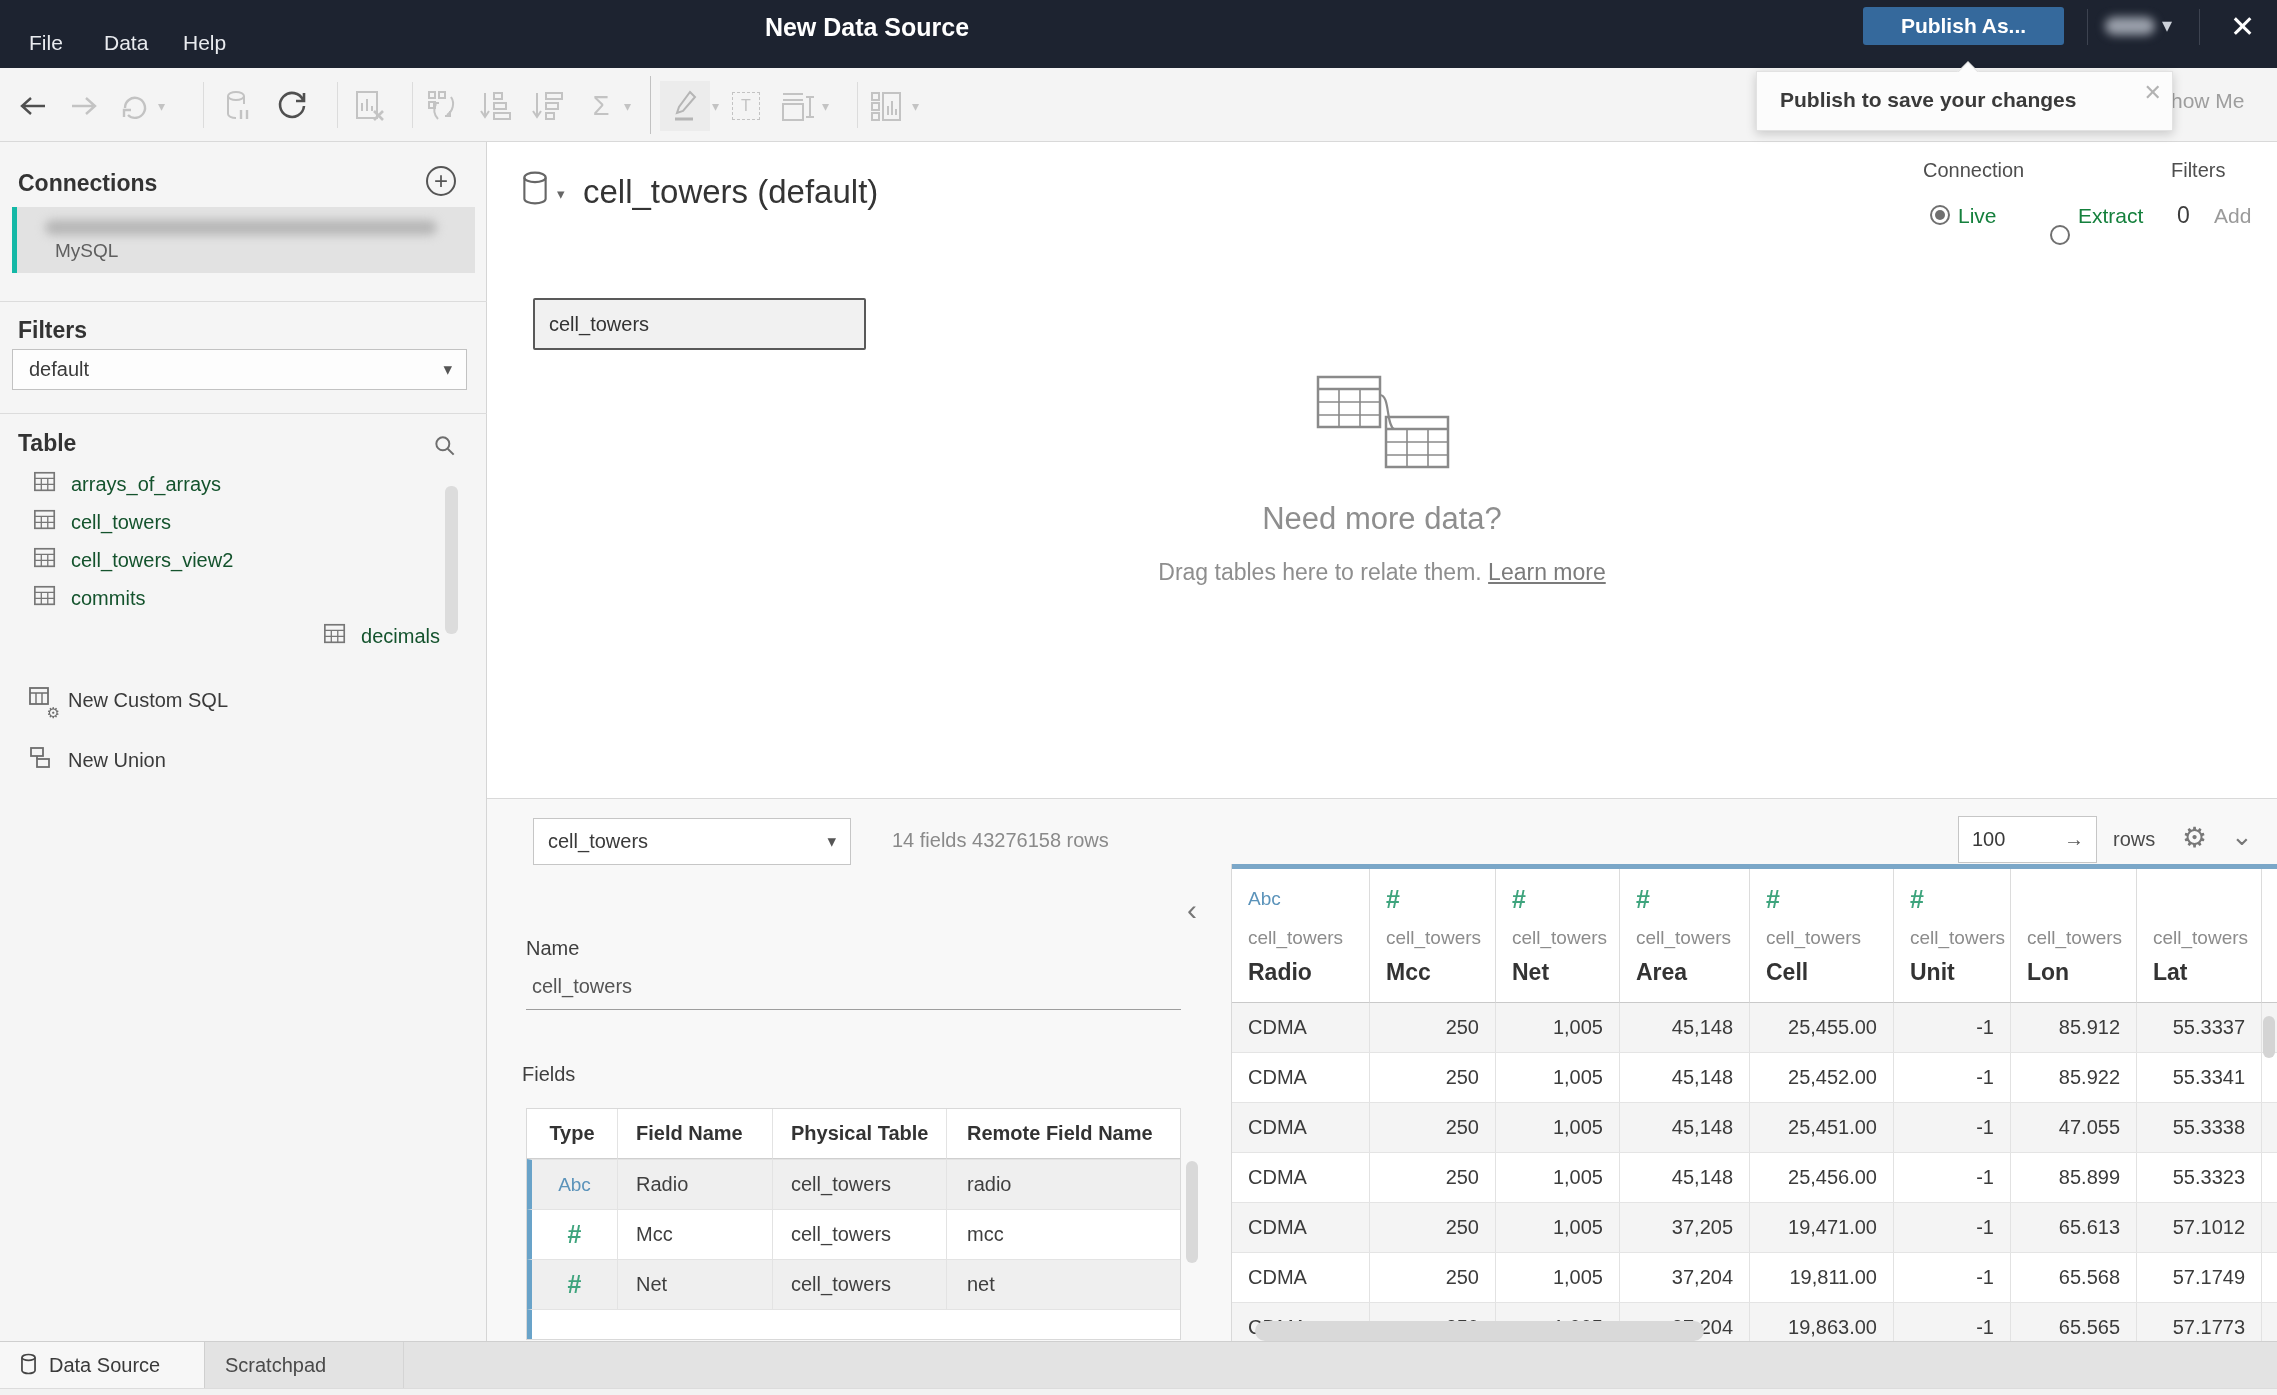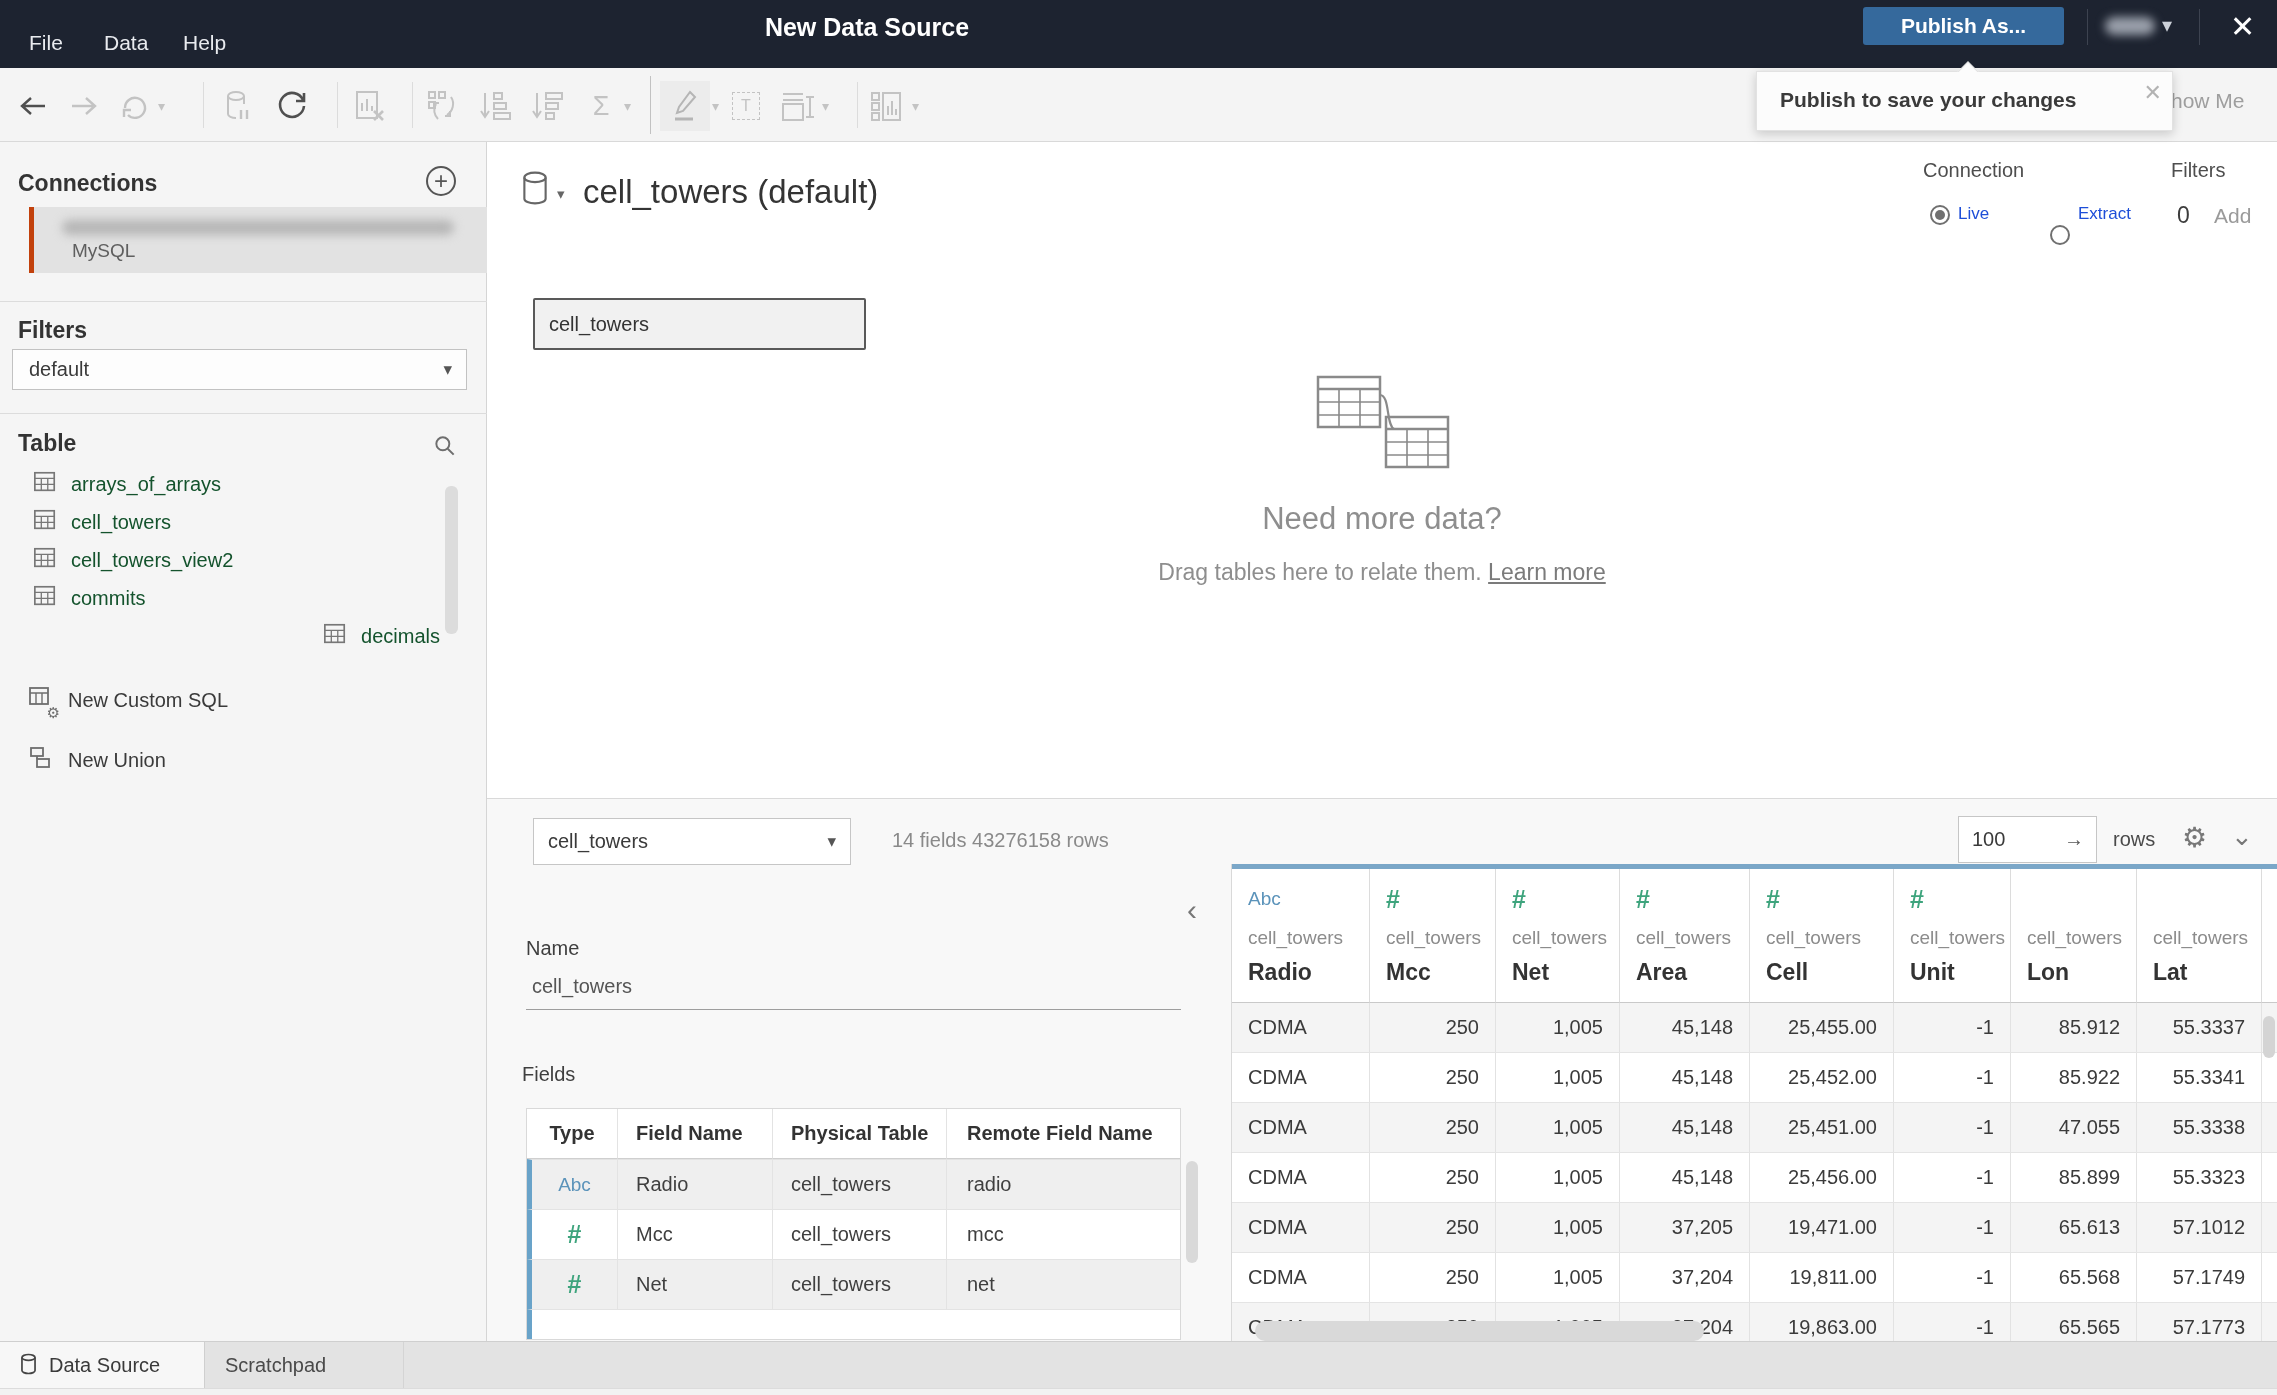--- a/index.html
+++ b/index.html
@@ -39,21 +39,21 @@
   .tooltip-arrow::after{content:"";position:absolute;left:4px;top:5px;width:16px;height:16px;background:#fcfcfc;
     border:1px solid #e2e2e2;transform:rotate(45deg);}
   .tooltip-text{position:absolute;left:23px;top:16px;font-size:21px;font-weight:700;color:#3a3a3a;}
   .tooltip-close{position:absolute;right:10px;top:8px;font-size:22px;color:#b3b3b3;cursor:pointer;}
 
   
   .sidebar{left:0;top:141px;width:487px;height:1200px;background:#f5f5f5;border-right:1px solid #d5d5d5;box-sizing:border-box;}
   .sb-h{font-size:23px;font-weight:700;color:#333;}
   .plus-btn{left:426px;top:25px;width:30px;height:30px;border:2px solid #555;border-radius:50%;box-sizing:border-box;
     display:flex;align-items:center;justify-content:center;font-size:24px;color:#555;line-height:1;cursor:pointer;}
-  .conn-item{left:29px;top:66px;width:463px;height:66px;background:#e2e2e2;border-left:5px solid #c2410c;box-sizing:border-box;cursor:pointer;}
+  .conn-item{left:12px;top:66px;width:463px;height:66px;background:#e2e2e2;border-left:5px solid #14b8a6;box-sizing:border-box;cursor:pointer;}
   .conn-blur{position:absolute;left:28px;top:13px;width:392px;height:15px;background:#b6b6b6;border-radius:8px;filter:blur(5px);}
   .conn-type{position:absolute;left:38px;top:33px;font-size:19px;color:#5f5f5f;}
   .sb-div{left:0;width:487px;height:1px;background:#dcdcdc;}
   .db-select{left:12px;top:208px;width:455px;height:41px;background:#fdfdfd;border:1px solid #c2c2c2;box-sizing:border-box;
     display:flex;align-items:center;cursor:pointer;}
   .db-select span.val{margin-left:16px;font-size:20px;color:#3a3a3a;}
   .sel-caret{position:absolute;right:14px;font-size:17px;color:#555;}
   .tbl-row{position:absolute;left:0;width:440px;height:38px;display:flex;align-items:center;cursor:pointer;}
   .tbl-row .gicon{margin-left:33px;}
   .tbl-row .lbl{margin-left:14px;font-size:20px;color:#14532d;}
@@ -63,21 +63,21 @@
   .sb-action .lbl{margin-left:14px;font-size:20px;color:#3a3a3a;}
 
   
   .canvas{left:487px;top:141px;width:1790px;height:657px;background:#fff;}
   .ds-title{left:96px;top:32px;font-size:33px;font-weight:500;color:#343434;}
   .db-icon{left:34px;top:30px;color:#666;}
   .db-caret{left:70px;top:44px;font-size:15px;color:#666;}
   .conn-label{font-size:20px;color:#4e4e4e;}
   .radio{width:20px;height:20px;border:2px solid #707070;border-radius:50%;box-sizing:border-box;position:relative;cursor:pointer;}
   .radio.sel::after{content:"";position:absolute;left:3px;top:3px;width:10px;height:10px;border-radius:50%;background:#707070;}
-  .rlabel{font-size:17px;color:#1d4ed8;}
+  .rlabel{font-size:21px;color:#15803d;}
   .node-box{left:46px;top:157px;width:333px;height:52px;background:#f1f1f1;border:2px solid #595959;border-radius:2px;
     box-sizing:border-box;display:flex;align-items:center;cursor:pointer;}
   .node-box span{margin-left:14px;font-size:20px;color:#333;}
   .empty-illu{left:827px;top:232px;color:#8a8a8a;}
   .empty-h{left:895px;top:360px;transform:translateX(-50%);font-size:31px;color:#8e8e8e;white-space:nowrap;}
   .empty-t{left:895px;top:418px;transform:translateX(-50%);font-size:23px;color:#8e8e8e;white-space:nowrap;}
   .empty-t a{color:#7b7b7b;text-decoration:underline;cursor:pointer;}
 
   
   .panel{left:487px;top:798px;width:1790px;height:543px;background:#f8f8f8;border-top:1px solid #d9d9d9;box-sizing:border-box;}

